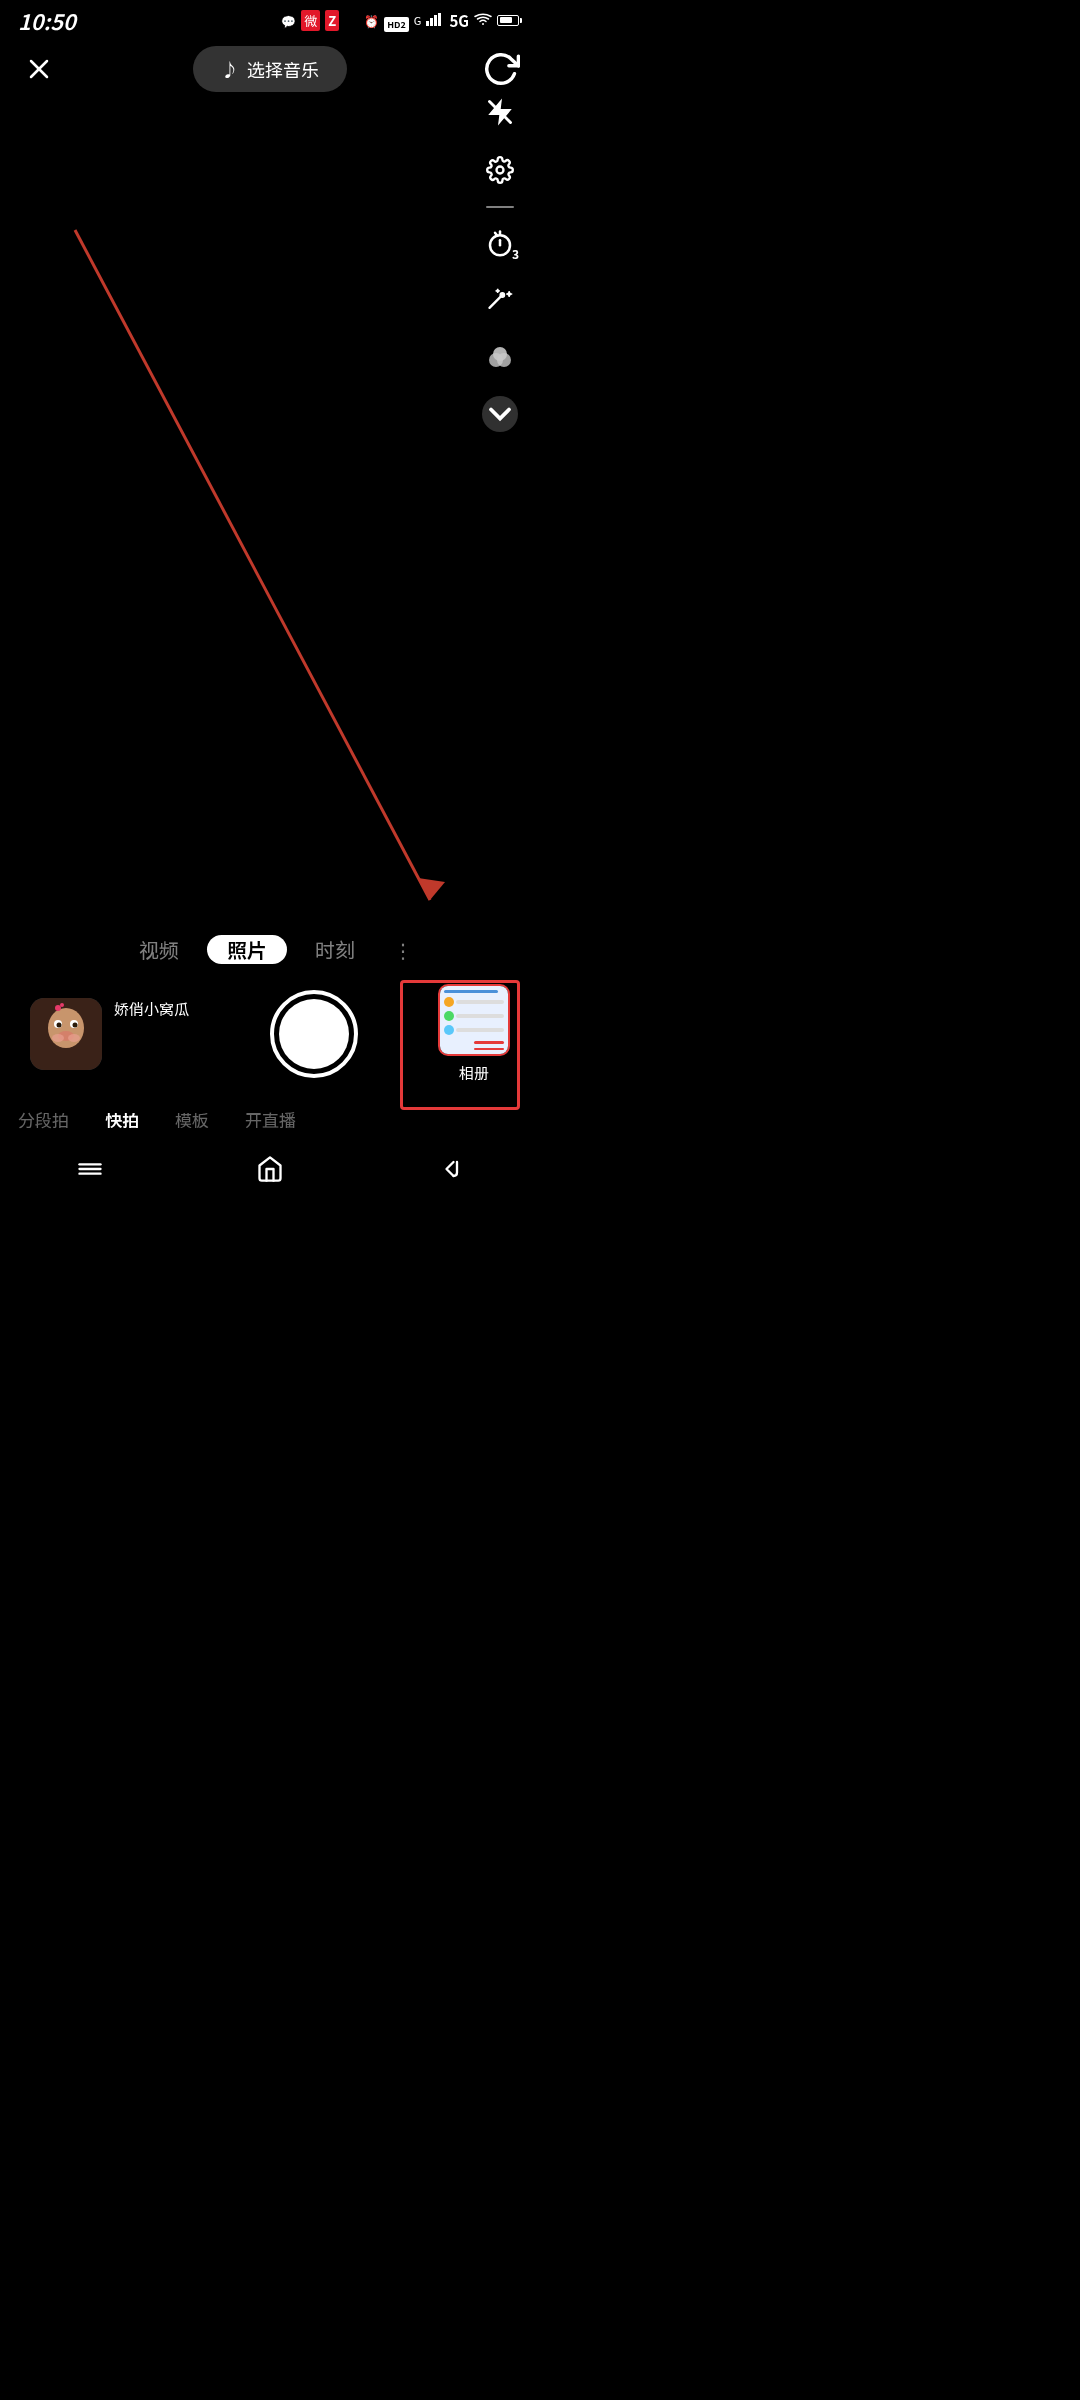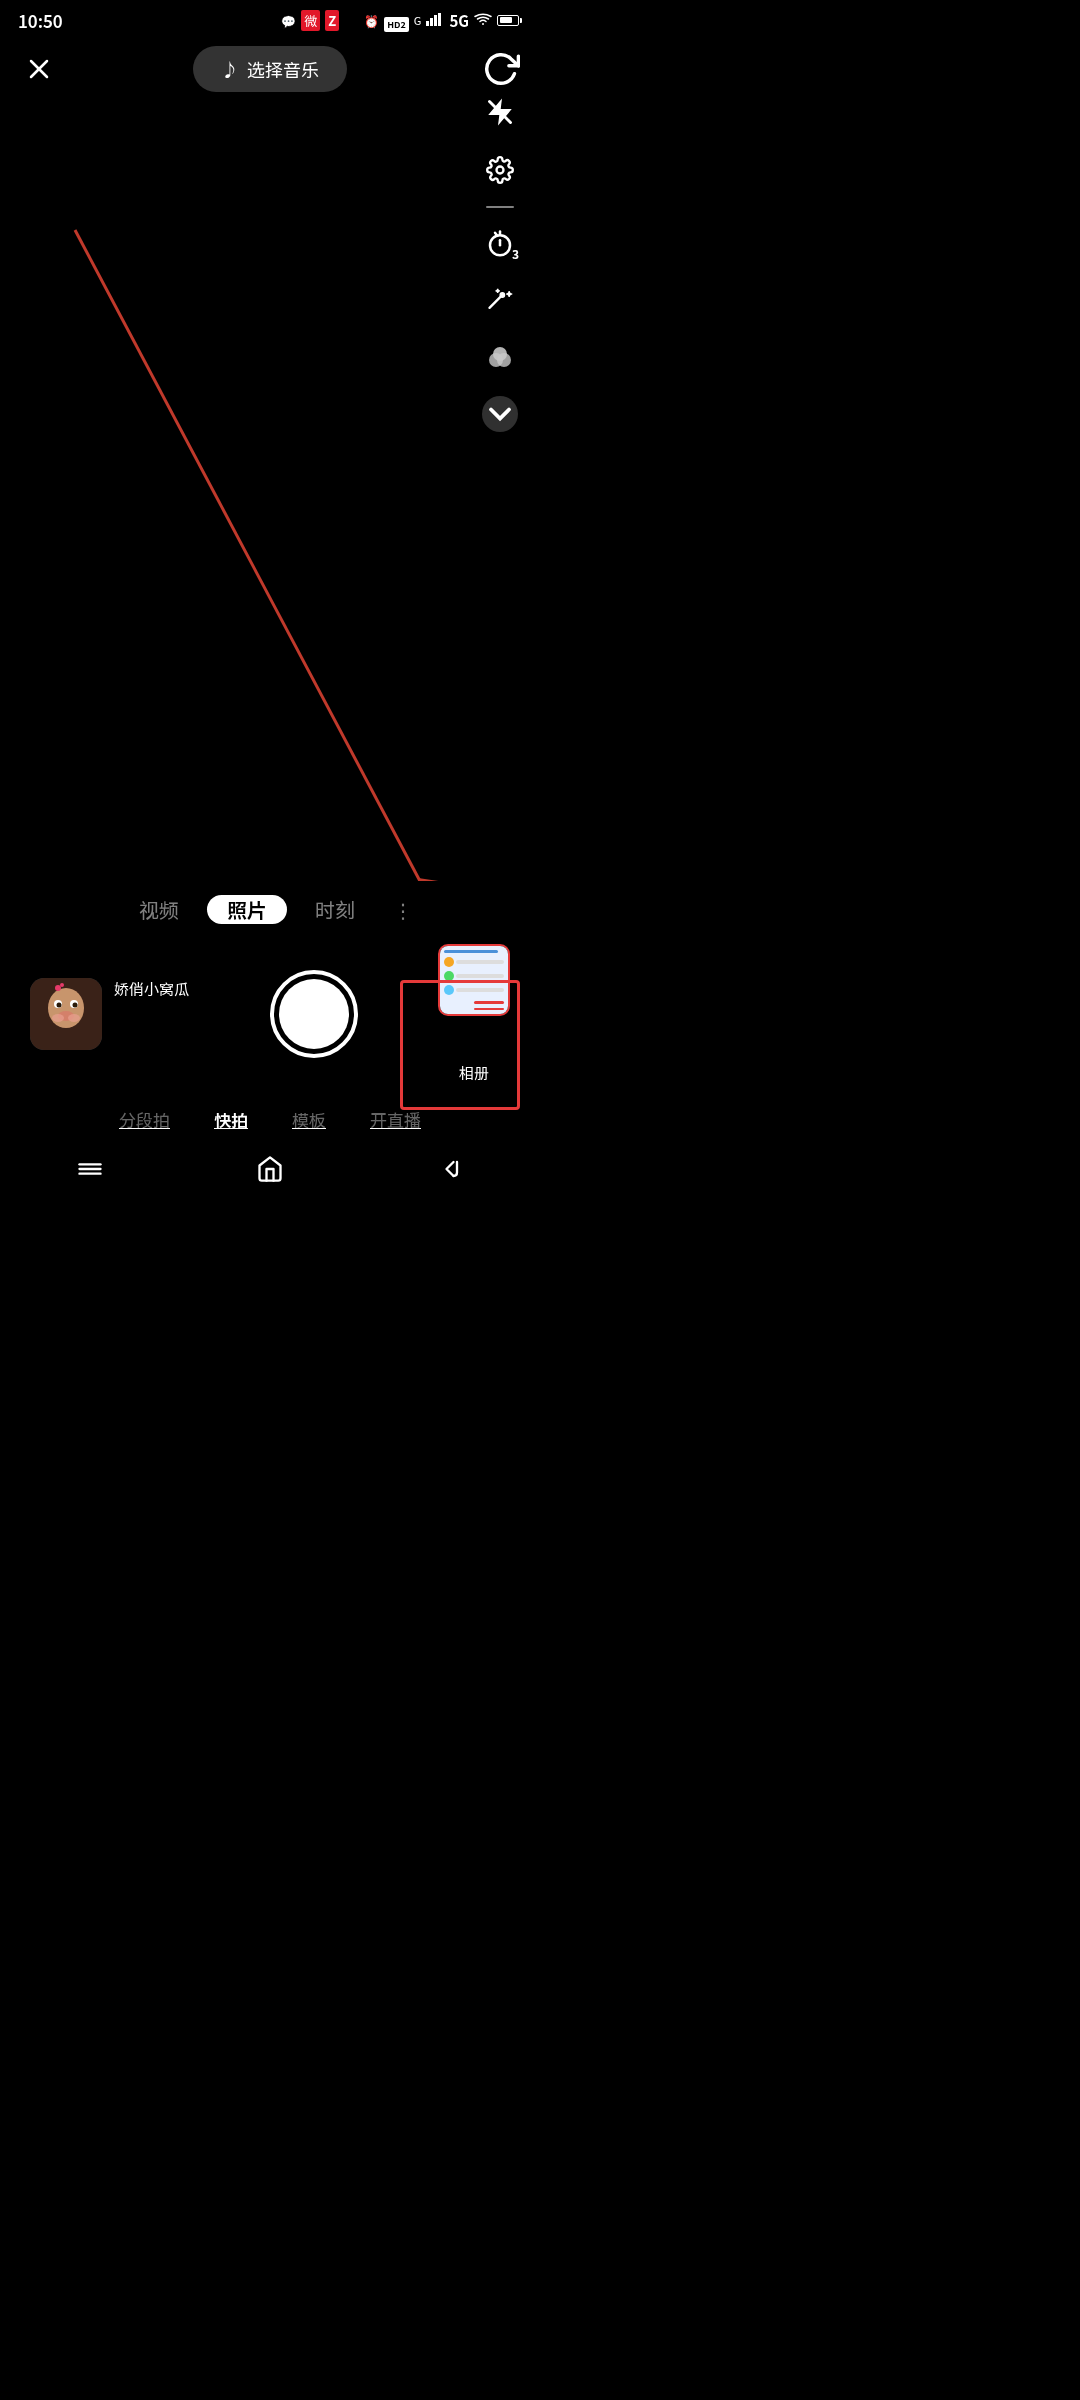--- a/index.html
+++ b/index.html
@@ -18,23 +18,24 @@
     .status-bar {
       display: flex;
       justify-content: space-between;
       align-items: center;
       padding: 6px 18px 4px 18px;
       height: 38px;
       position: relative;
       z-index: 10;
     }
     .status-time {
-      font-size: 17px;
+      font-size: 22px;
       font-weight: 600;
       color: #fff;
+      font-style: italic;
     }
     .status-icons {
       display: flex;
       align-items: center;
       gap: 5px;
       font-size: 12px;
       color: #fff;
     }
     .status-icons .hd2 {
       background: #fff;
@@ -296,43 +297,40 @@
       height: 100%;
       display: flex;
       flex-direction: column;
       background: #e8f0fe;
       padding: 4px;
       gap: 2px;
     }
     .album-label {
       font-size: 15px;
       color: #fff;
-      margin-top: 40px;
     }
 
     
     .red-arrow-box {
       position: absolute;
       bottom: 90px;
       right: 20px;
       width: 120px;
       height: 130px;
       border: 3px solid #e53a3a;
       border-radius: 4px;
       z-index: 20;
       pointer-events: none;
     }
 
     
     .sub-mode-tabs {
       display: flex;
-      justify-content: center;
-      gap: 8px;
+      gap: 0;
       padding: 4px 0 8px 0;
-      text-decoration: underline;
     }
     .sub-tab {
       font-size: 17px;
       color: rgba(255,255,255,0.4);
       padding: 4px 18px;
       cursor: pointer;
     }
     .sub-tab.active {
       color: #fff;
       font-weight: 600;

